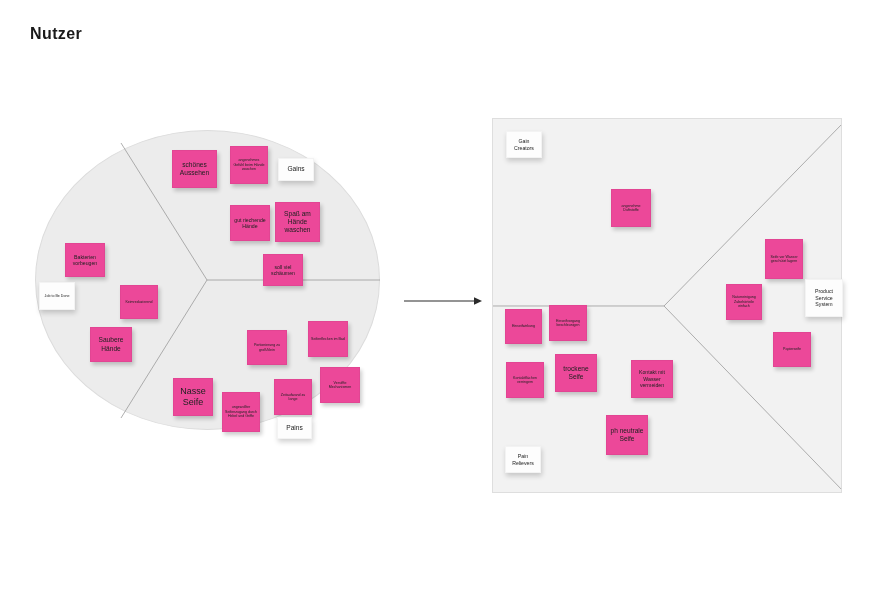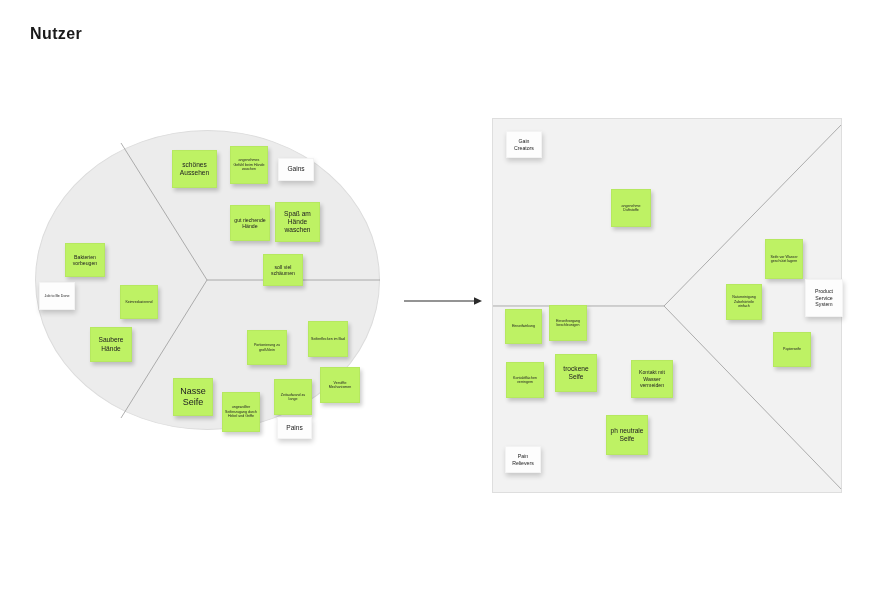--- a/index.html
+++ b/index.html
@@ -58,21 +58,21 @@
   
   #flow-arrow {
     position: absolute;
     left: 404px; top: 295px;
     width: 78px; height: 12px;
   }
 
   
   .note {
     position: absolute;
-    background: #bef264;
+    background: #ec4899;
     color: #212121;
     display: flex;
     align-items: center;
     justify-content: center;
     text-align: center;
     line-height: 1.25;
     padding: 2px;
     box-shadow: 2px 3px 4px rgba(0,0,0,0.20);
     border: 1px solid rgba(0,0,0,0.04);
     word-break: break-word;

